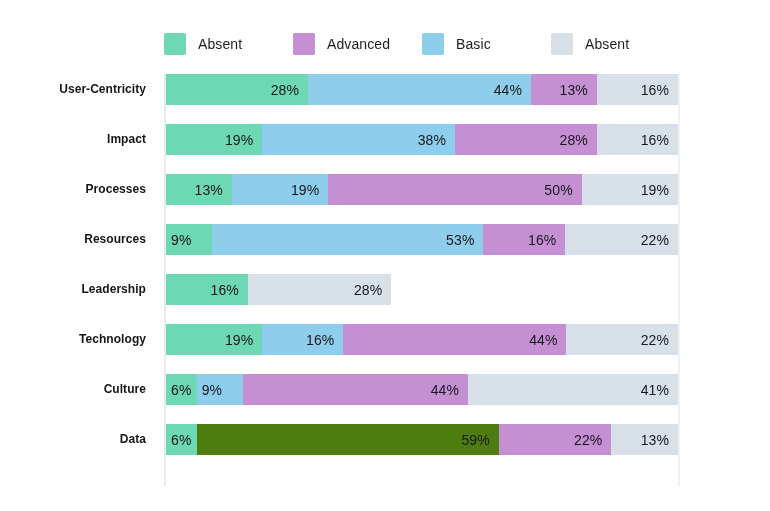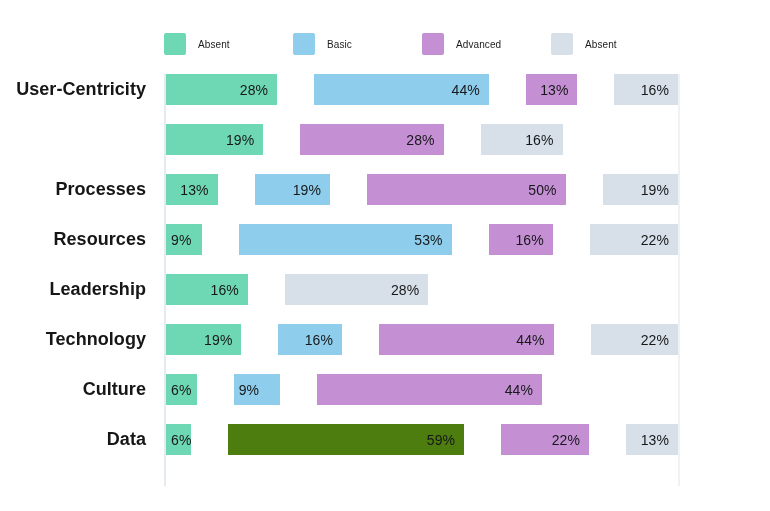--- a/index.html
+++ b/index.html
@@ -35,21 +35,21 @@
     flex: 1 1 0;
   }
   .legend-swatch {
     width: 22px;
     height: 22px;
     border-radius: 2px;
     flex: 0 0 auto;
   }
   .legend-label {
     margin-left: 12px;
-    font-size: 10px;
+    font-size: 14px;
     color: #1c1c1c;
     white-space: nowrap;
     letter-spacing: 0.1px;
   }
 
   
   .plot {
     position: absolute;
     left: 0;
     top: 74px;
@@ -84,34 +84,33 @@
     height: 50px;
   }
   .cat-label {
     position: absolute;
     left: 0;
     top: 0;
     width: 146px;
     height: 31px;
     line-height: 31px;
     text-align: right;
-    font-size: 18px;
+    font-size: 12px;
     font-weight: bold;
     color: #161616;
     letter-spacing: 0.05px;
     white-space: nowrap;
   }
   .bar {
     position: absolute;
     left: 166px;
     top: 0;
     width: 512px;
     height: 31px;
     display: flex;
-    gap: 37px;
   }
   .seg {
     position: relative;
     height: 31px;
     display: flex;
     align-items: center;
     justify-content: flex-end;
     box-sizing: border-box;
     overflow: visible;
   }
@@ -134,26 +133,26 @@
 <body>
 
 <div id="chart-root">
 
   <div class="legend" id="legend">
       <div class="legend-item">
         <span class="legend-swatch" style="background: rgb(110, 215, 179);"></span>
         <span class="legend-label">Absent</span>
       </div>
       <div class="legend-item">
+        <span class="legend-swatch" style="background: rgb(197, 143, 212);"></span>
+        <span class="legend-label">Advanced</span>
+      </div>
+      <div class="legend-item">
         <span class="legend-swatch" style="background: rgb(142, 205, 235);"></span>
         <span class="legend-label">Basic</span>
-      </div>
-      <div class="legend-item">
-        <span class="legend-swatch" style="background: rgb(197, 143, 212);"></span>
-        <span class="legend-label">Advanced</span>
       </div>
       <div class="legend-item">
         <span class="legend-swatch" style="background: rgb(215, 224, 232);"></span>
         <span class="legend-label">Absent</span>
       </div>
     </div>
 
   <div class="plot">
     <div class="axis-line-left"></div>
     <div class="axis-line-right"></div>
@@ -169,23 +168,27 @@
             </div>
             <div class="seg" style="background: rgb(197, 143, 212); width: 13%;">
               <span class="seg-value">13%</span>
             </div>
             <div class="seg" style="background: rgb(215, 224, 232); width: 16%;">
               <span class="seg-value">16%</span>
             </div>
           </div>
         </div>
         <div class="row">
+          <div class="cat-label">Impact</div>
           <div class="bar">
             <div class="seg" style="background: rgb(110, 215, 179); width: 19%;">
               <span class="seg-value">19%</span>
+            </div>
+            <div class="seg" style="background: rgb(142, 205, 235); width: 38%;">
+              <span class="seg-value">38%</span>
             </div>
             <div class="seg" style="background: rgb(197, 143, 212); width: 28%;">
               <span class="seg-value">28%</span>
             </div>
             <div class="seg" style="background: rgb(215, 224, 232); width: 16%;">
               <span class="seg-value">16%</span>
             </div>
           </div>
         </div>
         <div class="row">
@@ -255,20 +258,23 @@
           <div class="bar">
             <div class="seg narrow" style="background: rgb(110, 215, 179); width: 6%;">
               <span class="seg-value">6%</span>
             </div>
             <div class="seg narrow" style="background: rgb(142, 205, 235); width: 9%;">
               <span class="seg-value">9%</span>
             </div>
             <div class="seg" style="background: rgb(197, 143, 212); width: 44%;">
               <span class="seg-value">44%</span>
             </div>
+            <div class="seg" style="background: rgb(215, 224, 232); width: 41%;">
+              <span class="seg-value">41%</span>
+            </div>
           </div>
         </div>
         <div class="row">
           <div class="cat-label">Data</div>
           <div class="bar">
             <div class="seg narrow" style="background: rgb(110, 215, 179); width: 6%;">
               <span class="seg-value">6%</span>
             </div>
             <div class="seg" style="background: #4d7c0f; width: 59%;">
               <span class="seg-value">59%</span>

